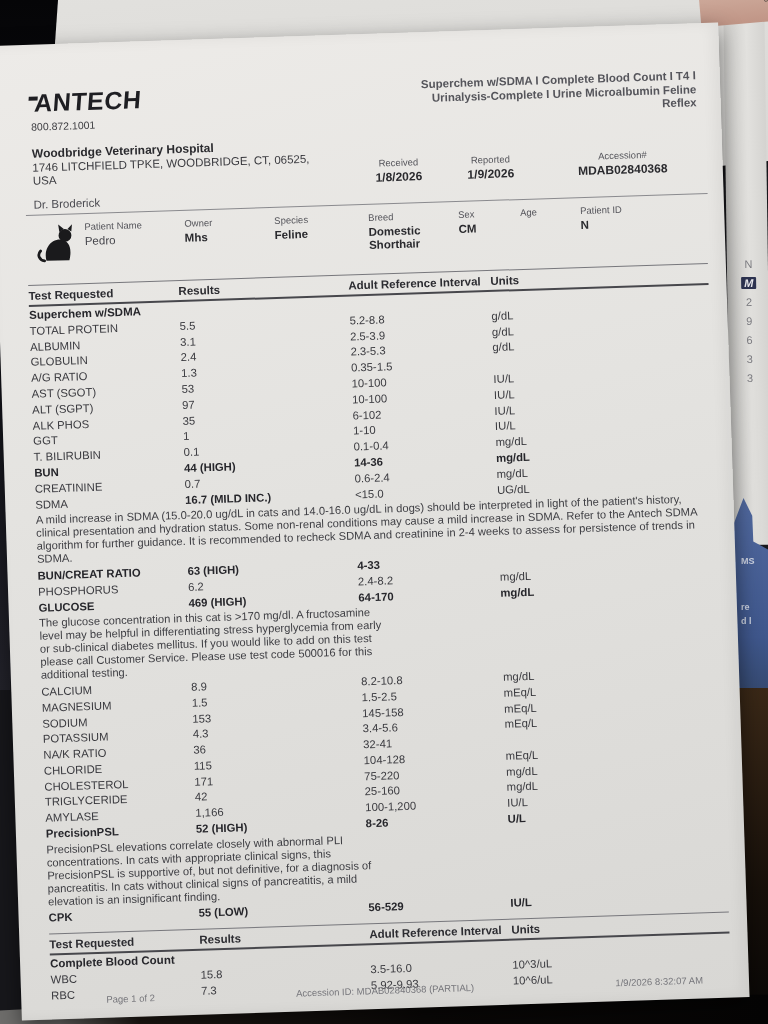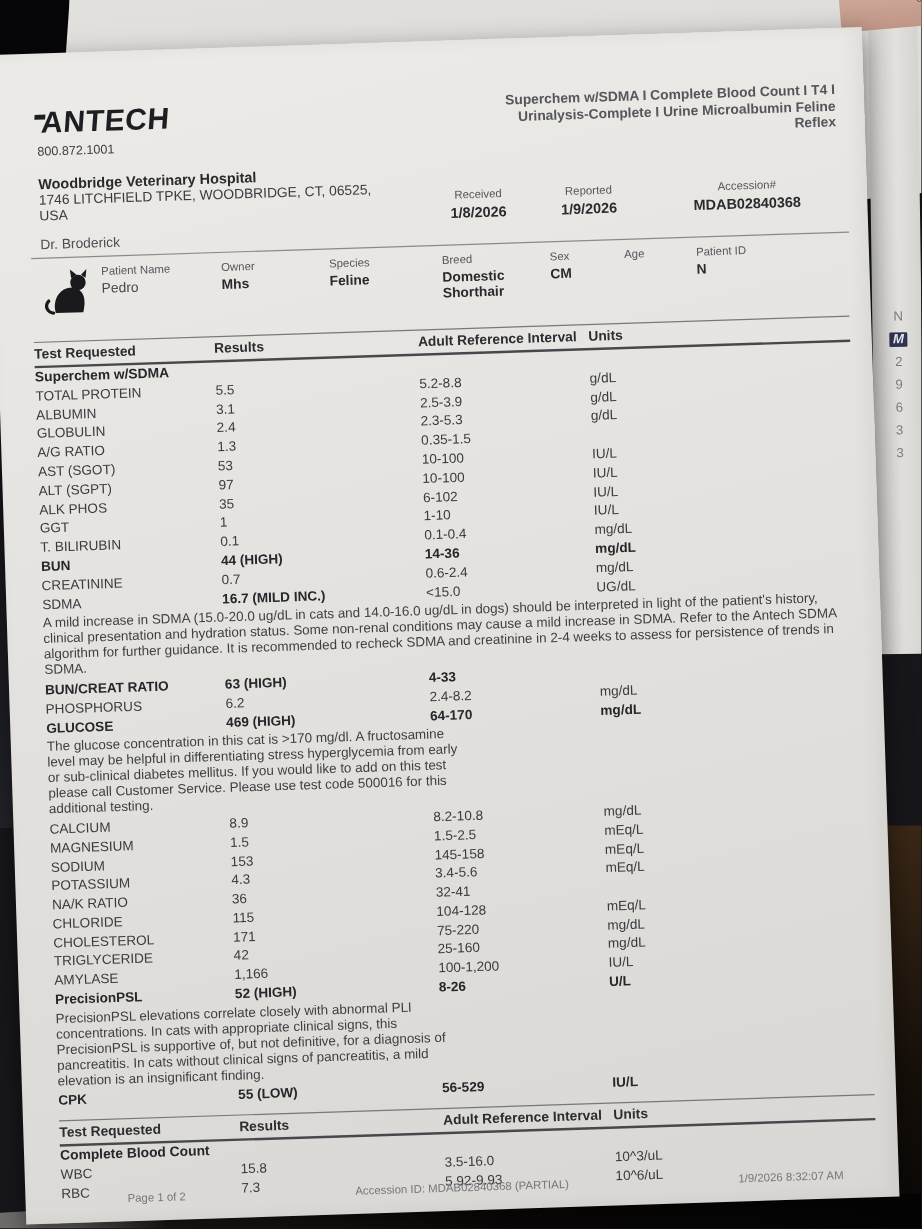--- a/index.html
+++ b/index.html
@@ -103,20 +103,25 @@
         <span>2</span>
         <span>9</span>
         <span>6</span>
         <span>3</span>
         <span>3</span>
       </div>
   </div>
   <div class="pink-note">
     <span>6</span>
   </div>
+  <div class="blue-folder">
+    <div class="folder-txt" style="top:58px">MS</div>
+    <div class="folder-txt" style="top:104px">re</div>
+    <div class="folder-txt" style="top:118px">d l</div>
+  </div>
   <div class="brown-edge"></div>
   <div class="bottom-band"></div>
 
   <div class="paper">
 
     <div class="abs logo">ANTECH</div>
     <div class="abs phone">800.872.1001</div>
     <div class="abs panel">
       <div>Superchem w/SDMA I Complete Blood Count I T4 I</div>
       <div>Urinalysis-Complete I Urine Microalbumin Feline</div>

